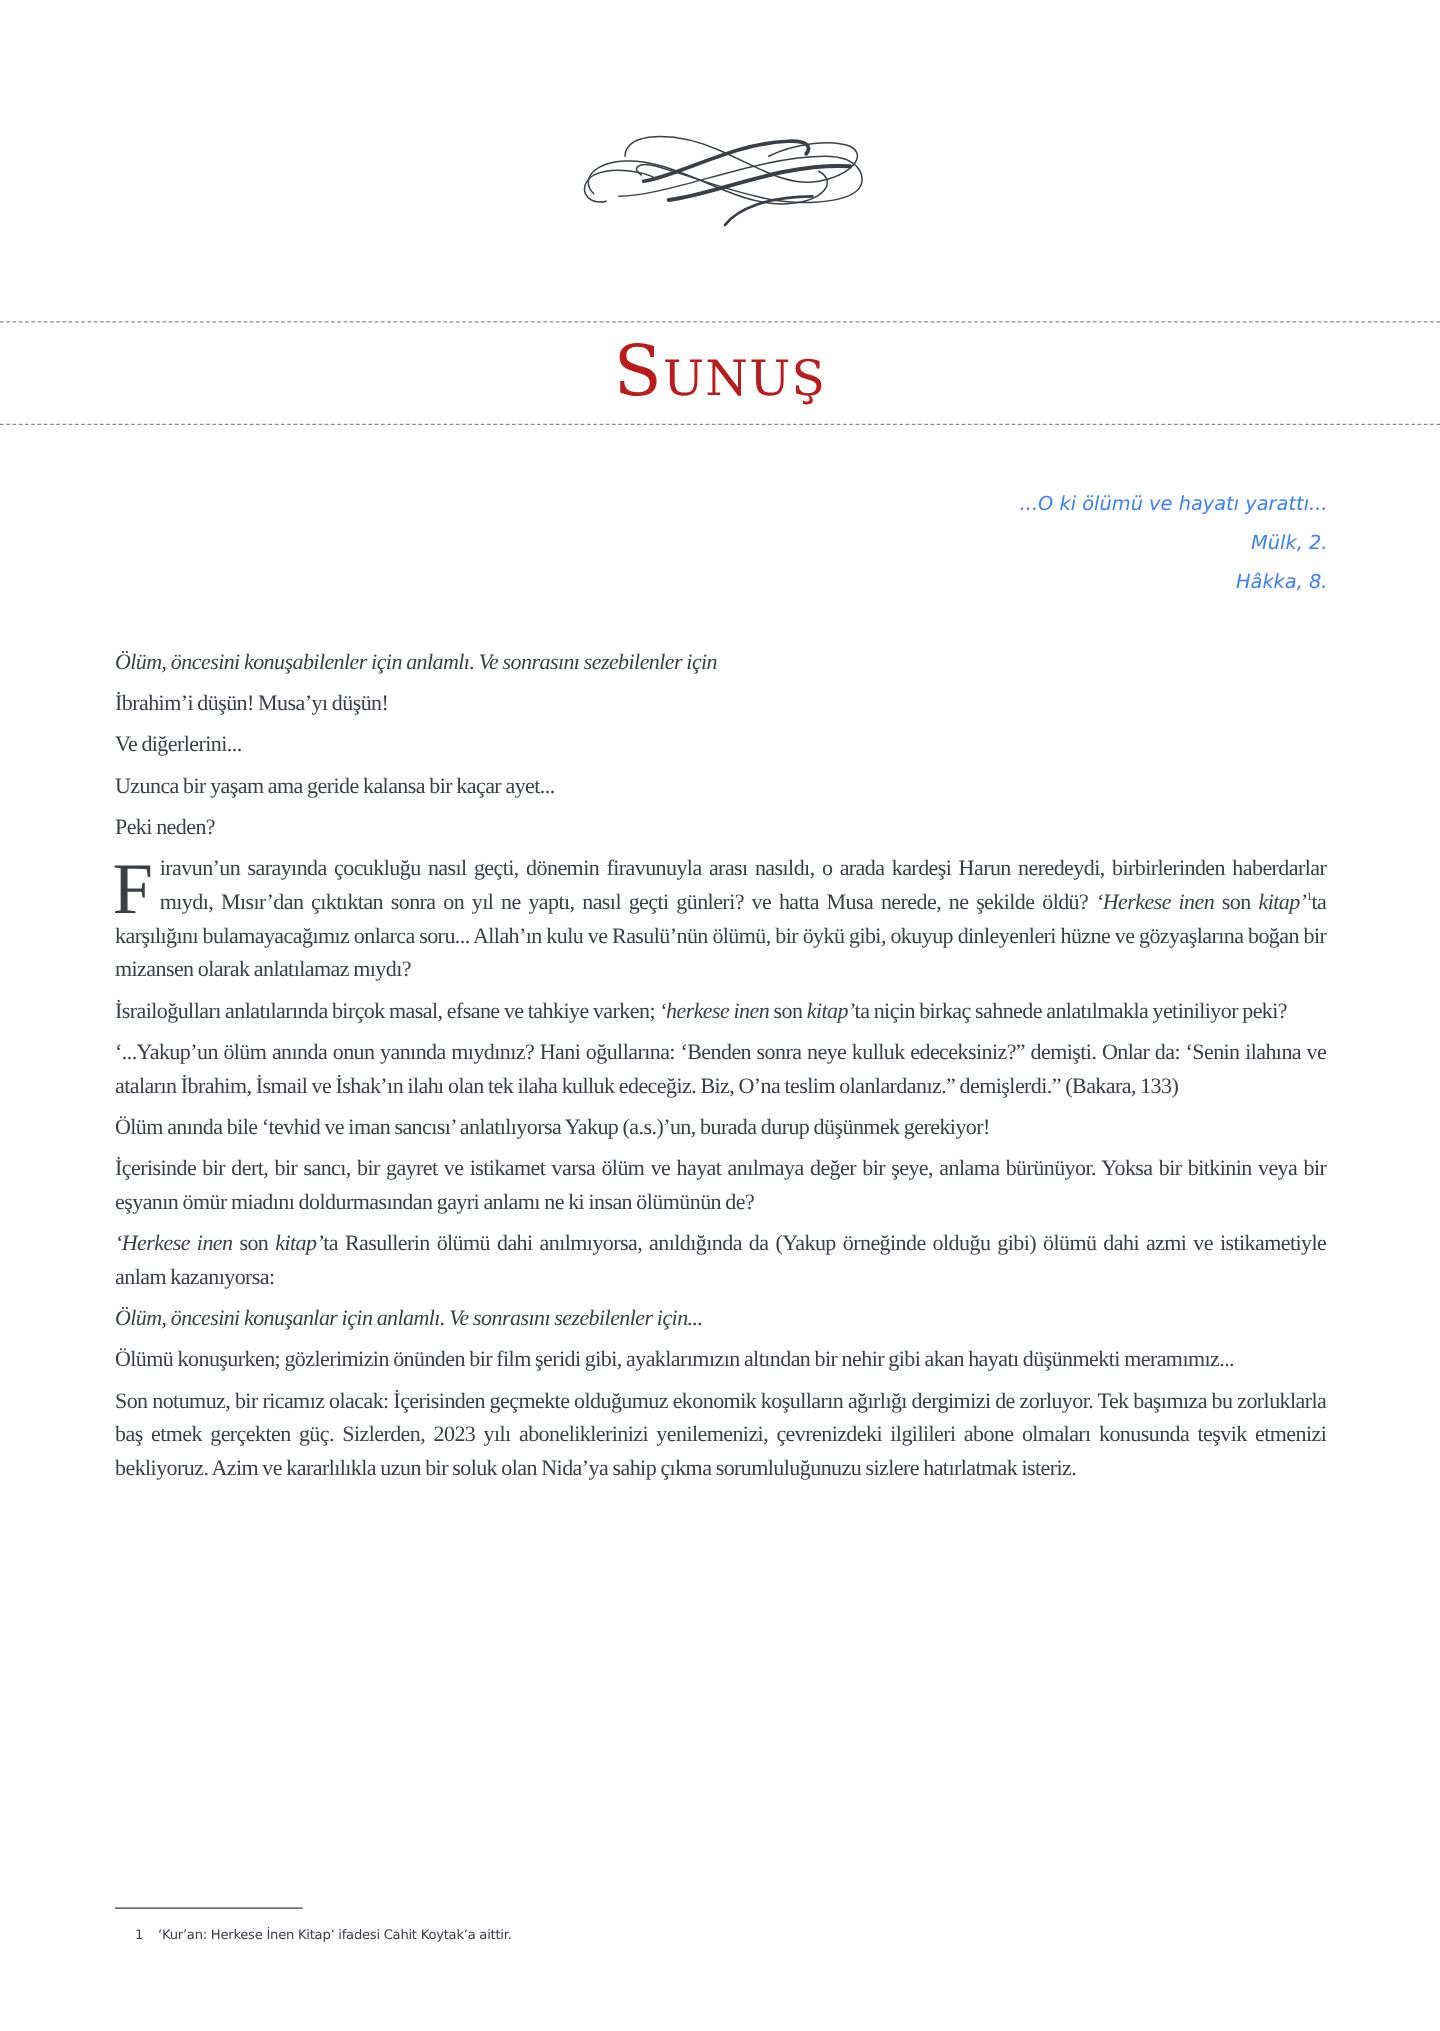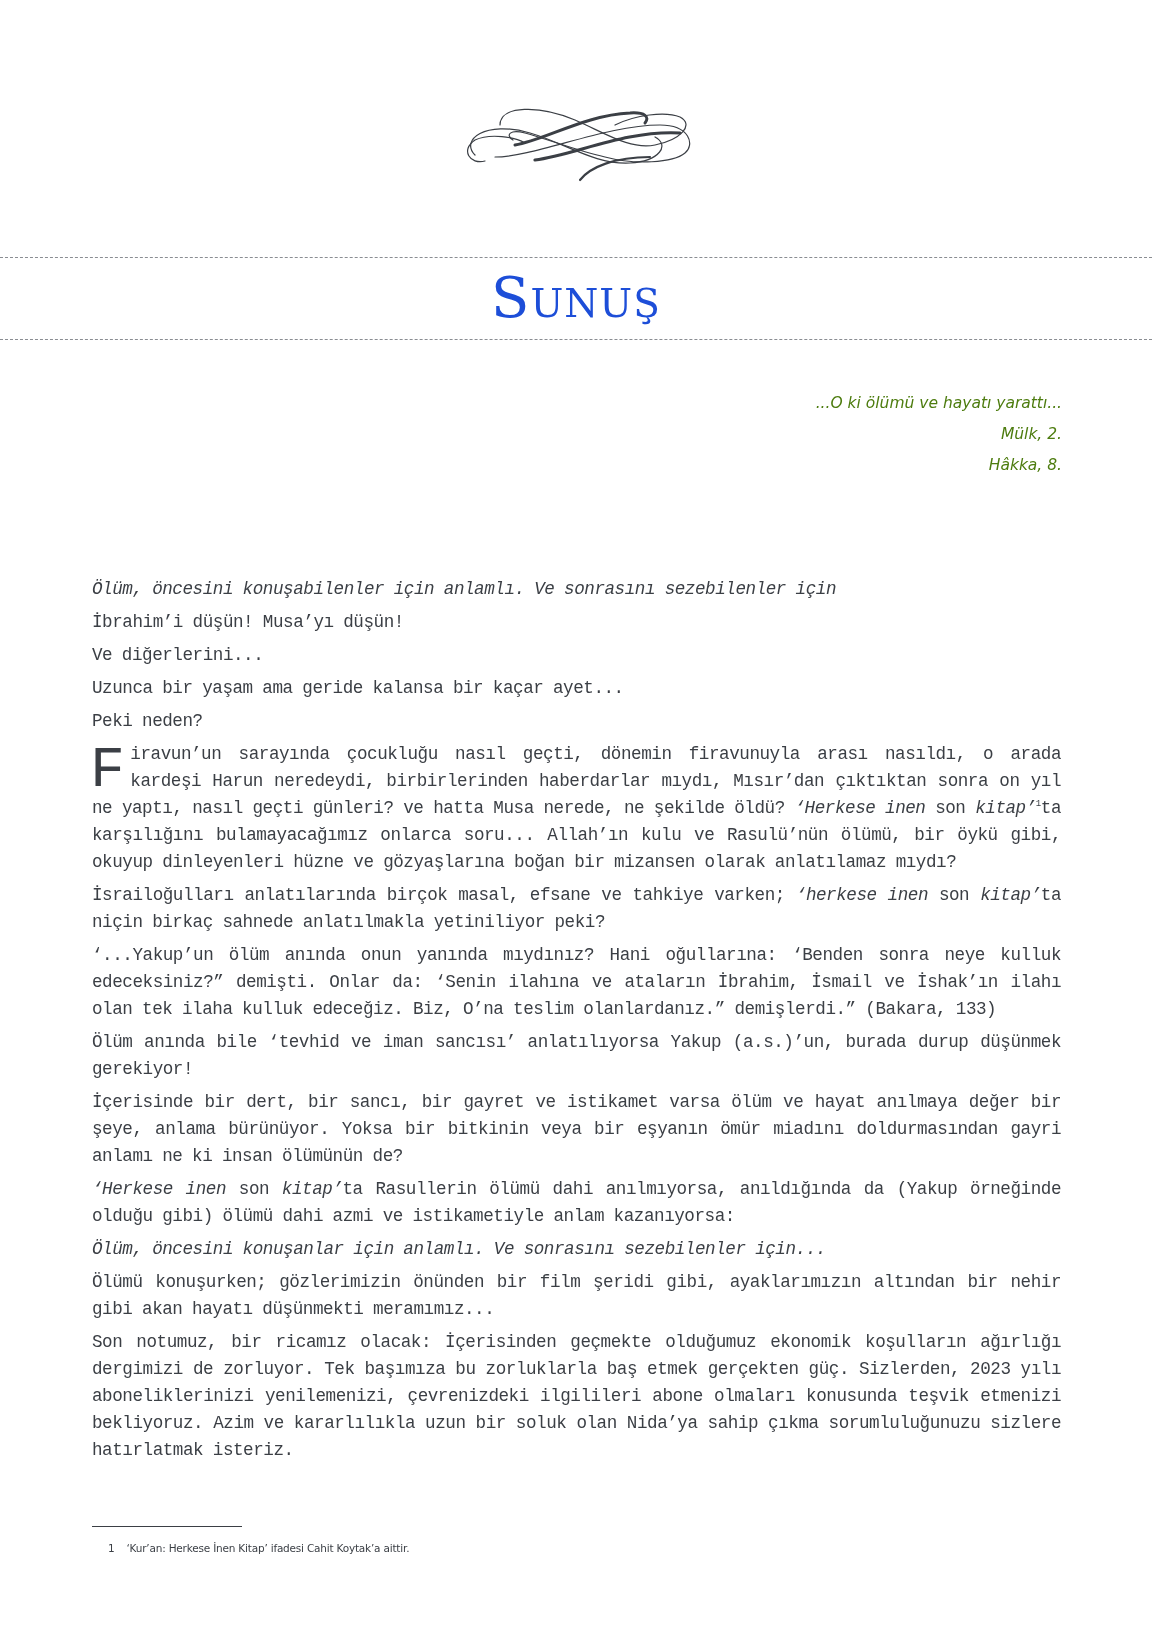--- a/index.html
+++ b/index.html
@@ -1,24 +1,24 @@
 <!DOCTYPE html>
 <html><head>
   <meta charset="utf-8">
   <style>
     html, body { margin:0; padding:0; background:#ffffff; }
     body { width:1152px; height:1625px; position:relative; overflow:hidden; color:#3b3f45; font-family:"DejaVu Sans", sans-serif; }
     .ornament { position:absolute; left:455px; top:95px; width:245px; height:90px; }
     .rule { position:absolute; left:0; width:1152px; height:0; border-top:1px dashed #8a8d92; }
     .rule.top { top:257px; }
     .rule.bottom { top:339px; }
-    .title { position:absolute; left:0; width:1152px; top:257px; height:82px; text-align:center; font-family:"DejaVu Serif", serif; font-size:56px; line-height:82px; color:#1d4ed8; font-variant:small-caps; letter-spacing:1px; }
-    .epigraph { position:absolute; right:90px; top:388px; width:420px; text-align:right; font-family:"DejaVu Sans", sans-serif; font-style:italic; font-weight:300; font-size:15.5px; line-height:31px; color:#4d7c0f; }
+    .title { position:absolute; left:0; width:1152px; top:257px; height:82px; text-align:center; font-family:"DejaVu Serif", serif; font-size:56px; line-height:82px; color:#b91c1c; font-variant:small-caps; letter-spacing:1px; }
+    .epigraph { position:absolute; right:90px; top:388px; width:420px; text-align:right; font-family:"DejaVu Sans", sans-serif; font-style:italic; font-weight:300; font-size:15.5px; line-height:31px; color:#3b82f6; }
     .epigraph div { white-space:nowrap; }
-    .body { position:absolute; left:92px; top:576px; width:969px; font-family:Liberation Mono, monospace; font-size:17.6px; line-height:27px; color:#3b3f45; letter-spacing:-0.45px; word-spacing:-0.5px; }
+    .body { position:absolute; left:92px; top:516px; width:969px; font-family:Liberation Serif, serif; font-size:17.6px; line-height:27px; color:#3b3f45; letter-spacing:-0.45px; word-spacing:-0.5px; }
     .body p { margin:0 0 6px 0; text-align:justify; }
     .body p.line { margin-bottom:6px; text-align:left; white-space:nowrap; }
     .it { font-style:italic; }
     .dropcap { float:left; font-size:58px; line-height:48px; margin:6px 6px 0 -2px; font-weight:200; color:#3b3f45; }
     sup.fn { font-size:9px; line-height:0; vertical-align:super; }
     .fn-rule { position:absolute; left:92px; top:1526px; width:150px; border-top:1px solid #3b3f45; }
     .footnote { position:absolute; left:108px; top:1542px; font-size:10.5px; color:#3b3f45; font-family:"DejaVu Sans", sans-serif; white-space:nowrap; letter-spacing:-0.2px; }
     .footnote .num { margin-right:12px; }
   </style>
 </head>

